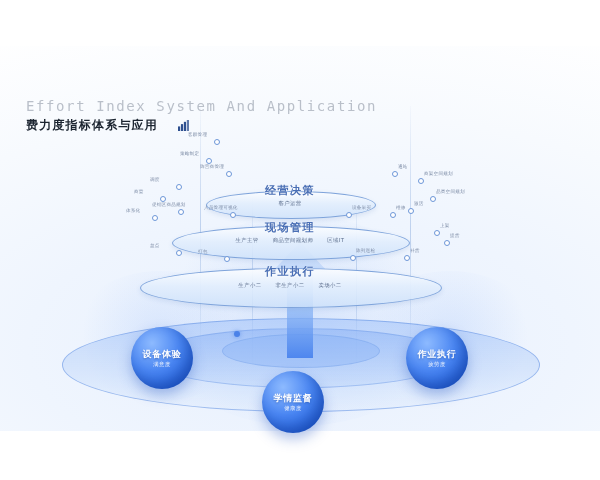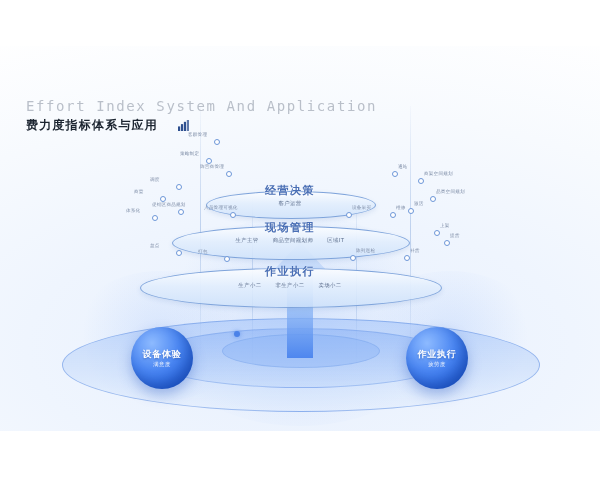--- a/index.html
+++ b/index.html
@@ -244,20 +244,24 @@
     <div class="sphere" id="sphere-left">
       <div class="s-main">设备体验</div>
       <div class="s-sub">满意度</div>
     </div>
 
     <div class="sphere" id="sphere-right">
       <div class="s-main">作业执行</div>
       <div class="s-sub">疲劳度</div>
     </div>
 
+    <div class="sphere" id="sphere-bottom">
+      <div class="s-main">学情监督</div>
+      <div class="s-sub">健康度</div>
+    </div>
 
 
     <div id="title-block">
       <div id="title-en">Effort Index System And Application</div>
       <div id="title-cn">费力度指标体系与应用</div>
       <svg id="title-mark" viewBox="0 0 12 12">
         <rect x="0" y="7" width="2.4" height="5" fill="#2d4f8f"></rect>
         <rect x="3.2" y="4.5" width="2.4" height="7.5" fill="#2d4f8f"></rect>
         <rect x="6.4" y="2" width="2.4" height="10" fill="#2d4f8f"></rect>
         <rect x="9.6" y="0" width="2.4" height="12" fill="#2d4f8f" opacity=".75"></rect>

